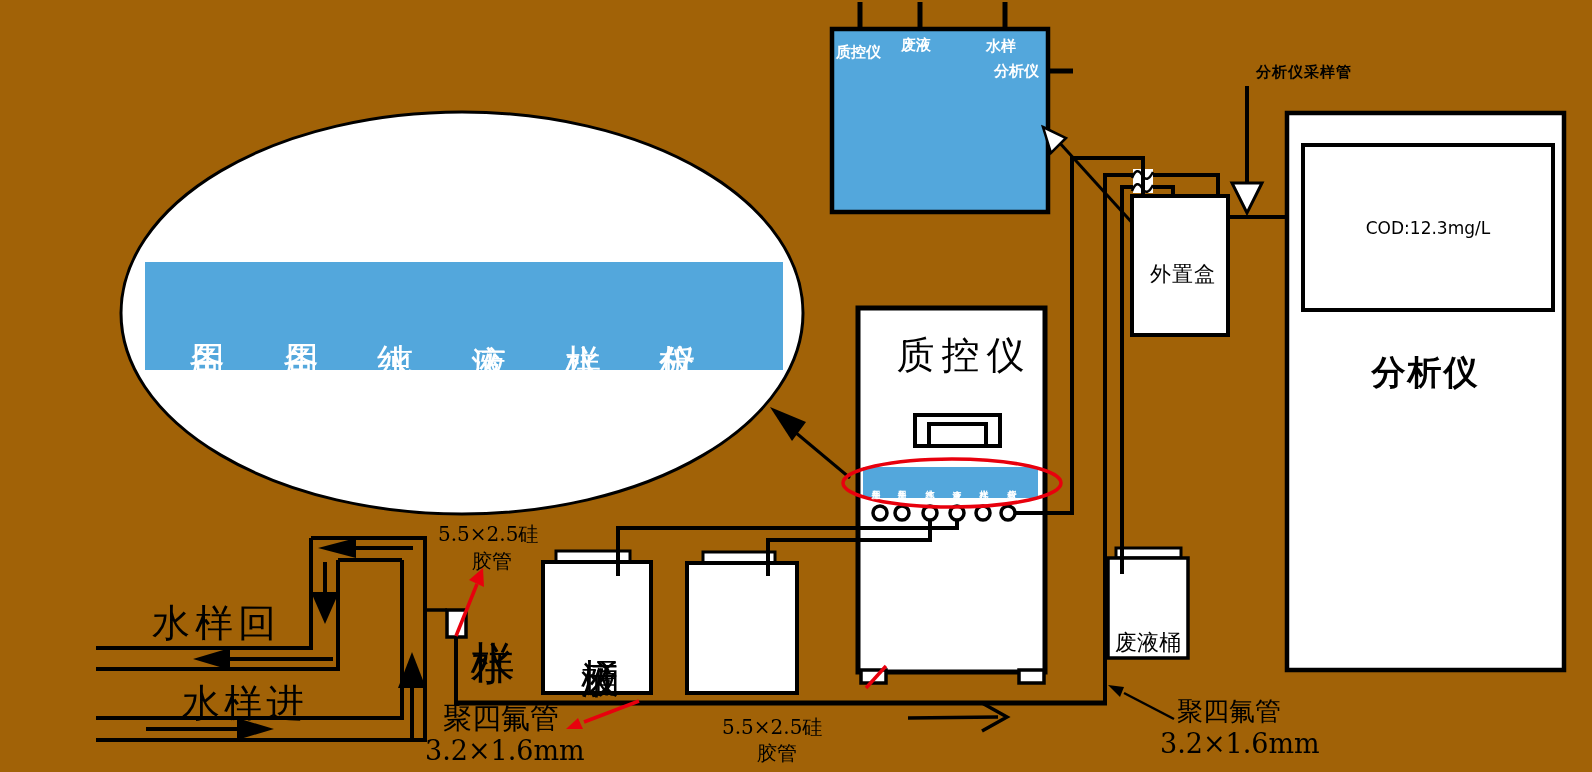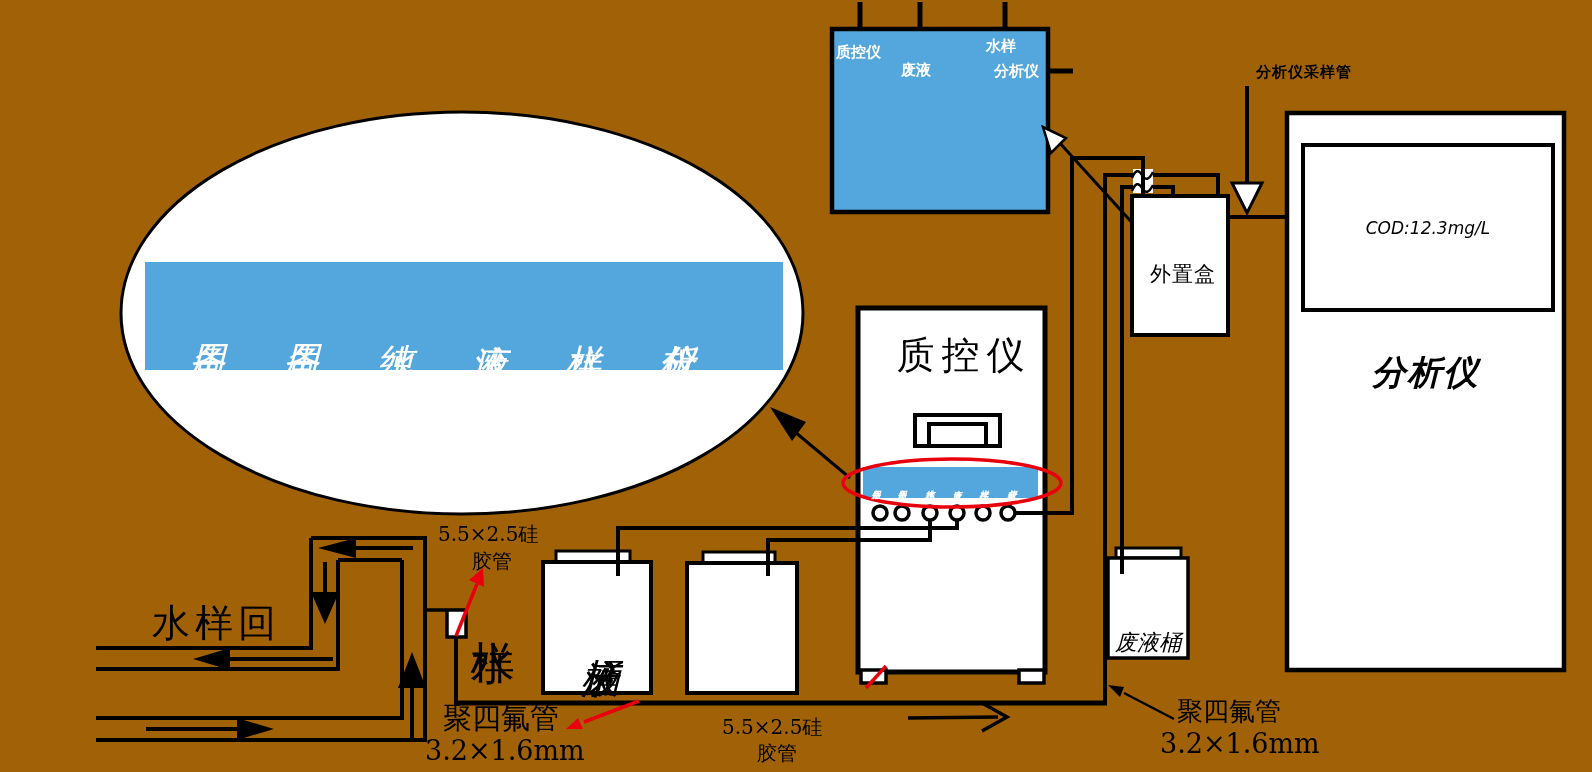--- a/index.html
+++ b/index.html
@@ -9,21 +9,21 @@
   }
   html,body{margin:0;padding:0;background:#ffffff;}
   #stage{
     position:relative;width:1592px;height:772px;background:#a16207;
     font-family:"DejaVu Sans",sans-serif;overflow:hidden;padding-left:12px;
   }
   #wires{position:absolute;left:0;top:0;width:1592px;height:772px;}
   .lbl{position:absolute;color:#000;white-space:nowrap;}
   .serif{font-family:"DejaVu Serif",serif;}
   .vtext{writing-mode:vertical-rl;text-orientation:upright;}
-  .center{display:flex;align-items:center;justify-content:center;text-align:center;font-style:italic;}
+  .center{display:flex;align-items:center;justify-content:center;text-align:center;}
   
   .banner-col{position:absolute;top:262px;height:108px;width:40px;color:#fff;
     font-size:36px;line-height:1.0;font-family:"DejaVu Sans",sans-serif;}
   
   .topbox-lbl{position:absolute;color:#fff;font-weight:bold;font-size:15px;}
   
   .port-lbl{position:absolute;top:468px;height:29px;color:#fff;font-weight:bold;
     font-size:9px;line-height:1.0;}
   svg line,svg path,svg polyline{stroke:var(--line-black);}
   .red{stroke:var(--highlight-red) !important;}
@@ -161,21 +161,21 @@
   </svg>
 
   <div class="banner-col vtext center" style="left:187px;">备用</div>
   <div class="banner-col vtext center" style="left:281px;">备用</div>
   <div class="banner-col vtext center" style="left:375px;">纯水</div>
   <div class="banner-col vtext center" style="left:469px;">废液</div>
   <div class="banner-col vtext center" style="left:563px;">水样</div>
   <div class="banner-col vtext center" style="left:657px;">分析仪</div>
 
   <div class="topbox-lbl" style="left:836px;top:43px;">质控仪</div>
-  <div class="topbox-lbl" style="left:901px;top:61px;">废液</div>
+  <div class="topbox-lbl" style="left:901px;top:36px;">废液</div>
   <div class="topbox-lbl" style="left:986px;top:37px;">水样</div>
   <div class="topbox-lbl" style="left:994px;top:62px;">分析仪</div>
 
   <div class="lbl serif" style="left:880px;top:330px;width:168px;font-size:38px;letter-spacing:7px;text-align:center;">质控仪</div>
 
   <div class="port-lbl vtext center" style="left:871px;">备用</div>
   <div class="port-lbl vtext center" style="left:897px;">备用</div>
   <div class="port-lbl vtext center" style="left:925px;">纯水</div>
   <div class="port-lbl vtext center" style="left:952px;">废液</div>
   <div class="port-lbl vtext center" style="left:979px;">水样</div>
@@ -183,20 +183,21 @@
 
   <div class="lbl" style="left:1150px;top:260px;font-size:21px;letter-spacing:1px;">外置盒</div>
   <div class="lbl" style="left:1256px;top:63px;font-size:15px;font-weight:bold;letter-spacing:1px;">分析仪采样管</div>
   <div class="lbl center" style="left:1303px;top:145px;width:250px;height:165px;font-size:17px;">COD:12.3mg/L</div>
   <div class="lbl center" style="left:1287px;top:350px;width:277px;font-size:34px;font-weight:bold;letter-spacing:2px;">分析仪</div>
 
   <div class="lbl serif vtext center" style="left:574px;top:566px;height:124px;font-size:38px;">废液桶</div>
   <div class="lbl serif center" style="left:1108px;top:628px;width:80px;font-size:22px;">废液桶</div>
 
   <div class="lbl serif" style="left:152px;top:598px;font-size:38px;letter-spacing:5px;">水样回</div>
+  <div class="lbl serif" style="left:182px;top:678px;font-size:38px;letter-spacing:4px;">水样进</div>
   <div class="lbl serif vtext" style="left:464px;top:606px;font-size:44px;">水样</div>
 
   <div class="lbl serif" style="left:438px;top:521px;font-size:20px;">5.5×2.5硅</div>
   <div class="lbl serif" style="left:472px;top:548px;font-size:20px;">胶管</div>
 
   <div class="lbl serif" style="left:722px;top:714px;font-size:20px;">5.5×2.5硅</div>
   <div class="lbl serif" style="left:757px;top:740px;font-size:20px;">胶管</div>
 
   <div class="lbl serif" style="left:443px;top:699px;font-size:29px;">聚四氟管</div>
   <div class="lbl serif" style="left:425px;top:735px;font-size:27px;">3.2×1.6mm</div>

